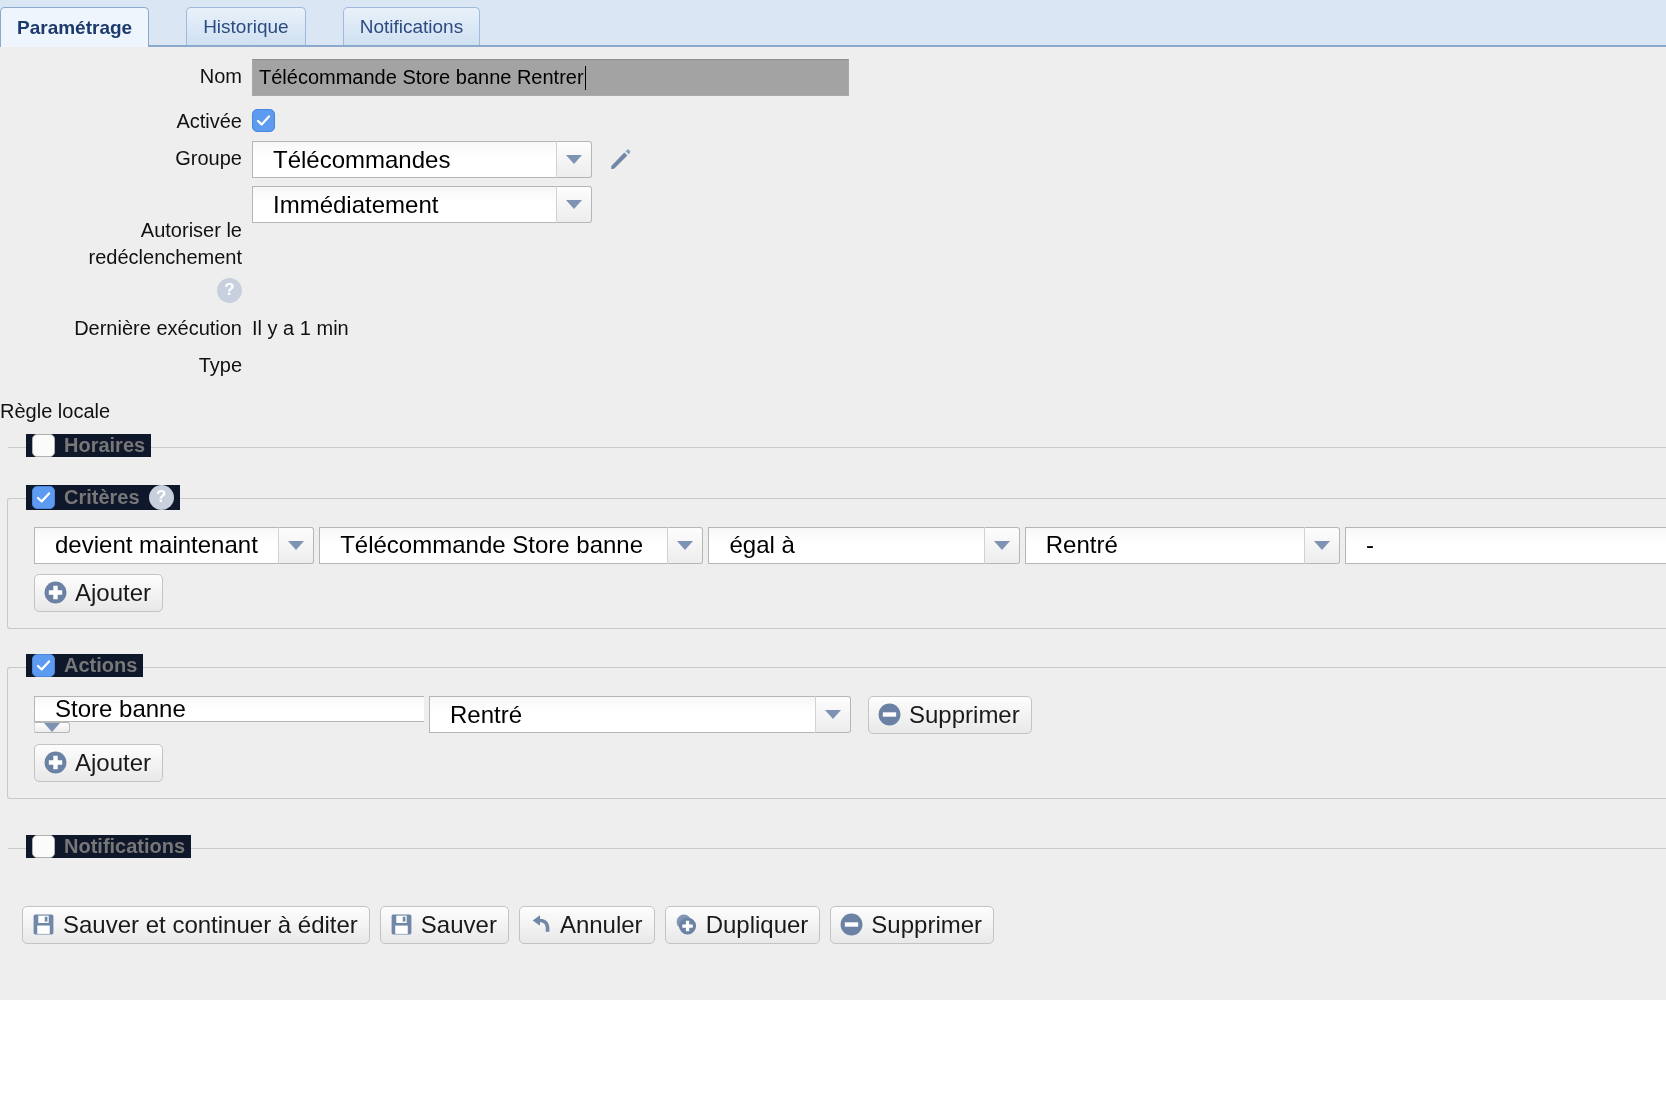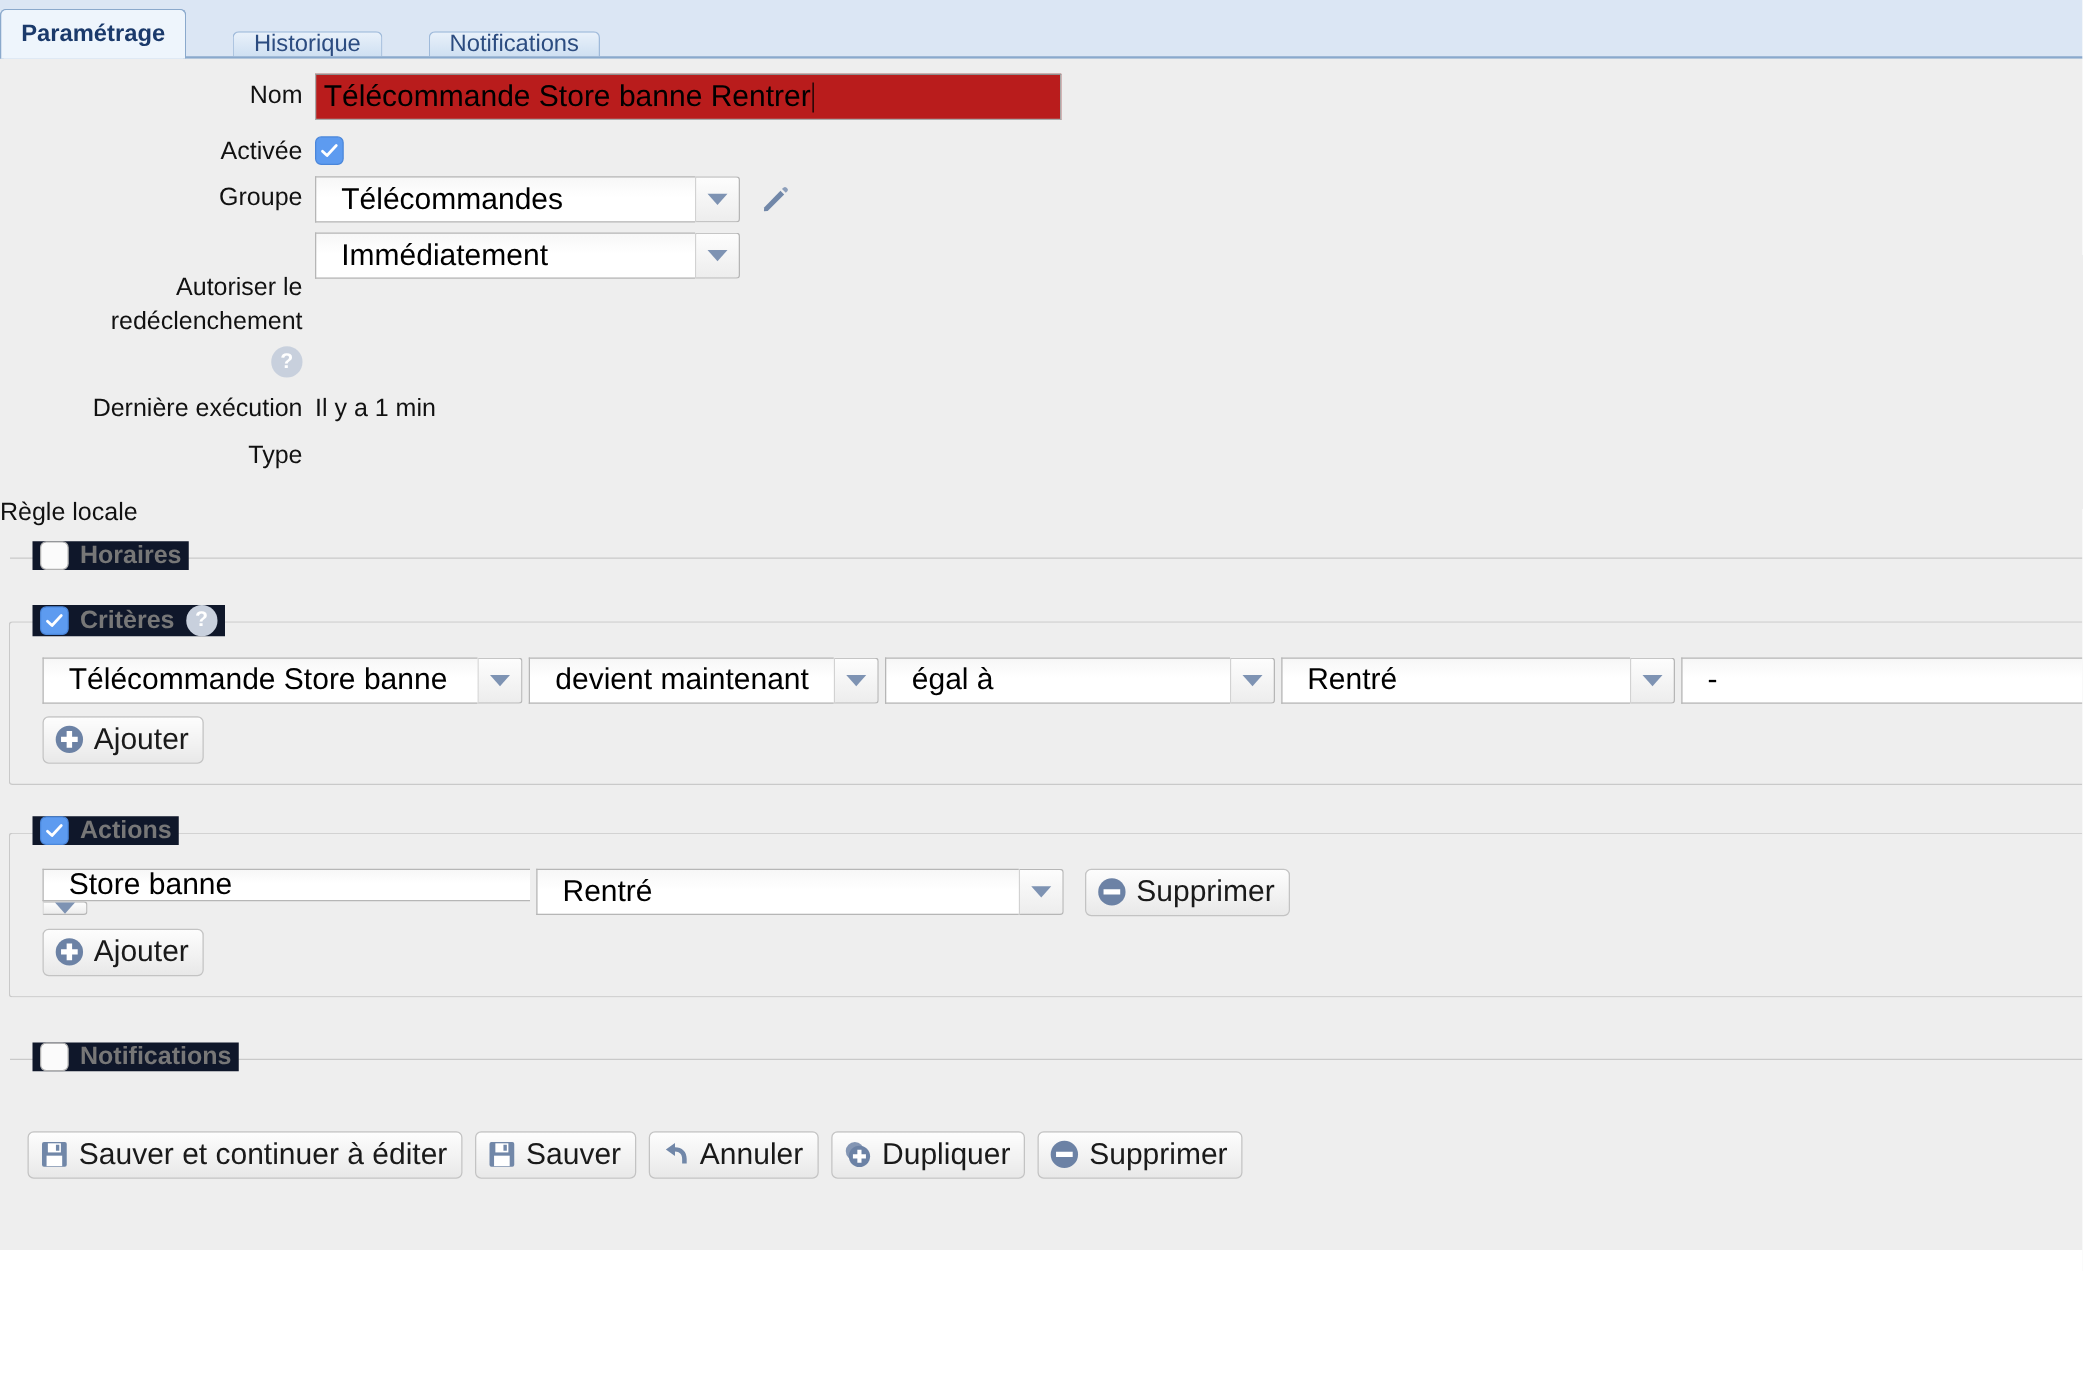--- a/index.html
+++ b/index.html
@@ -16,21 +16,21 @@
     position: relative;
     height: 47px;
     background: #dbe6f4;
     border-bottom: 2px solid #8aa9cc;
     padding-left: 0;
     display: flex;
     align-items: flex-end;
     gap: 32px;
   }
   .tab {
-    height: 20px;
+    height: 38px;
     margin-right: 5px;
     padding: 0 16px;
     display: flex;
     align-items: center;
     font-size: 19px;
     color: #2c4c80;
     border: 1px solid #9fbada;
     border-bottom: none;
     border-radius: 5px 5px 0 0;
     background: linear-gradient(to bottom, #e9f1fa 0%, #cfe0f2 100%);
@@ -74,22 +74,22 @@
     white-space: pre-line;
   }
   .flabel.multi { line-height: 1.35; }
   .fval { display: flex; align-items: center; }
 
   .textinput {
     width: 597px;
     height: 37px;
     border: 1px solid #a9a9a9;
     border-top-color: #8f8f8f;
-    background: #b91c1c;
-    font-size: 24px;
+    background: #a3a3a3;
+    font-size: 20px;
     padding: 0 6px;
     color: #000;
     font-family: "Liberation Sans", sans-serif;
     display: flex;
     align-items: center;
   }
   .caret {
     display: inline-block;
     width: 1px; height: 24px;
     background: #000;
@@ -319,28 +319,28 @@
         <svg viewBox="0 0 20 20" width="17" height="17">
             <path d="M3.5 10.5 L7.8 14.6 L16.5 5.2" fill="none" stroke="#ffffff" stroke-width="2.6" stroke-linecap="round" stroke-linejoin="round"></path>
           </svg>
       </span>
       <span>Critères</span>
       <span class="help">?</span>
     </div>
 
     <div class="fsbody">
       <div class="rowline" style="gap:5px;margin-bottom:10px;">
+        <span class="sel" style="width:288px;">
+          <span class="face" style="flex:1;">devient maintenant</span>
+          <span class="arrowbox">
+              <span class="chev"></span>
+            </span>
+        </span>
         <span class="sel" style="width:395px;">
           <span class="face" style="flex:1;">Télécommande Store banne</span>
-          <span class="arrowbox">
-              <span class="chev"></span>
-            </span>
-        </span>
-        <span class="sel" style="width:288px;">
-          <span class="face" style="flex:1;">devient maintenant</span>
           <span class="arrowbox">
               <span class="chev"></span>
             </span>
         </span>
         <span class="sel" style="width:320px;">
           <span class="face" style="flex:1;">égal à</span>
           <span class="arrowbox">
               <span class="chev"></span>
             </span>
         </span>

